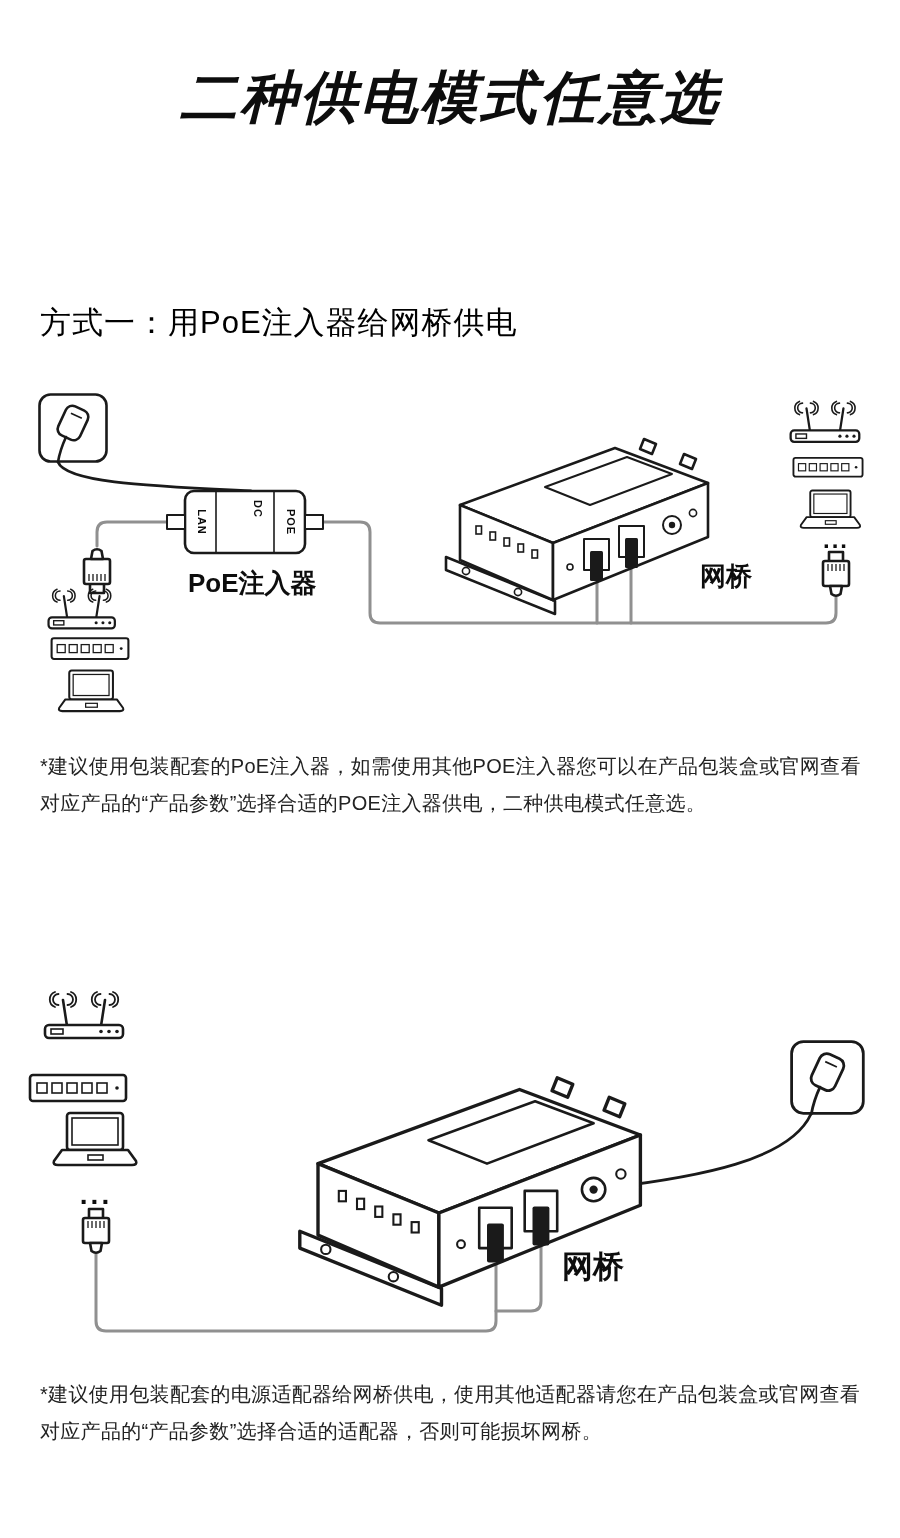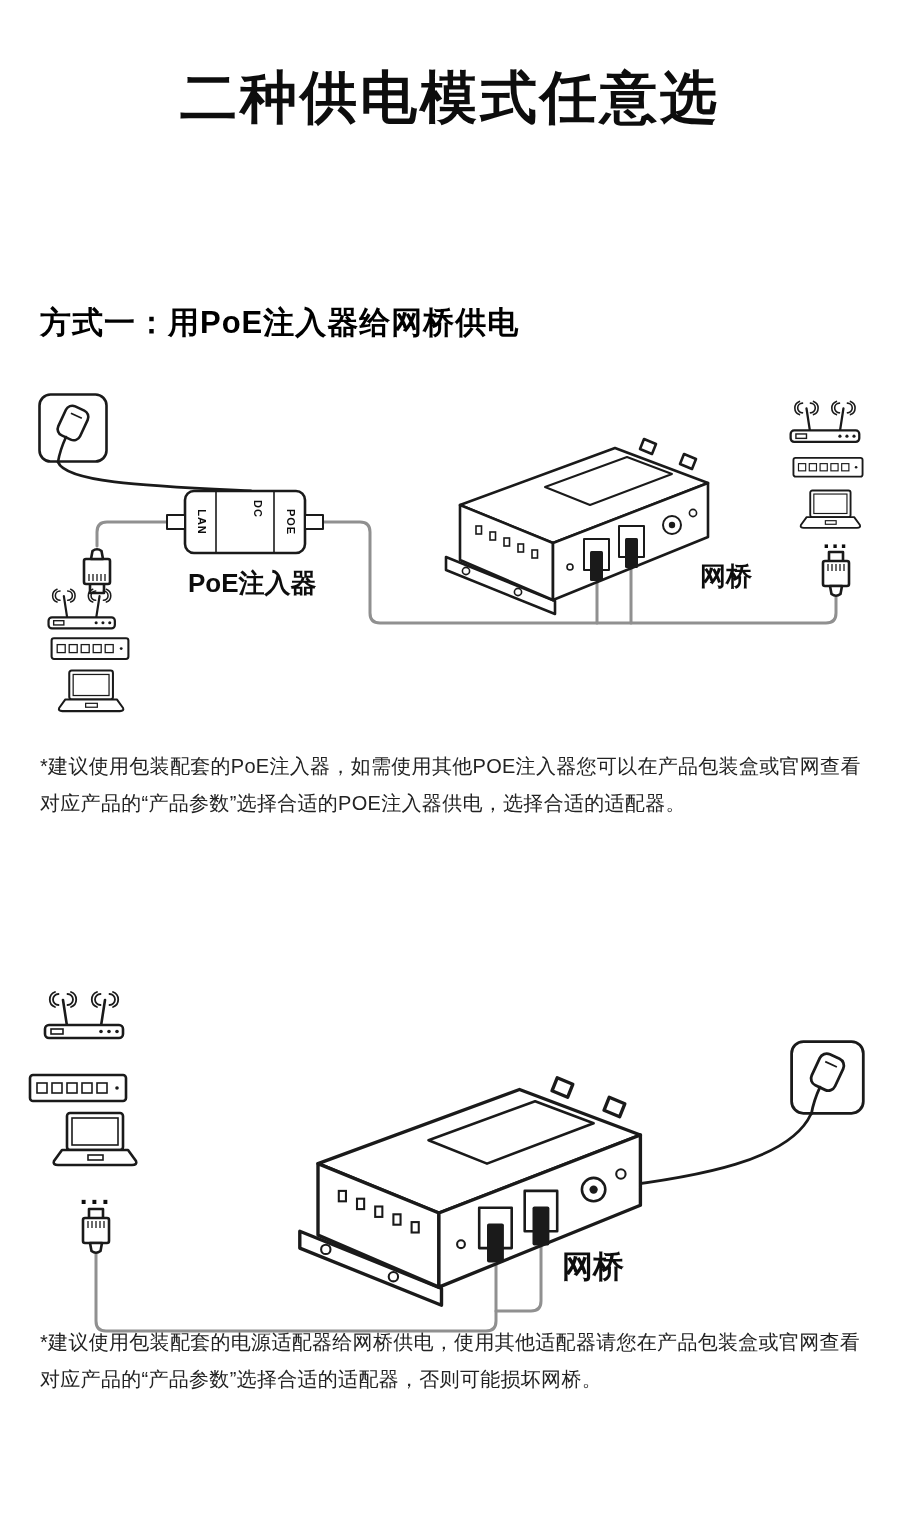--- a/index.html
+++ b/index.html
@@ -1,33 +1,33 @@
 <!DOCTYPE html>
 <html><head>
 <meta charset="utf-8">
 <style>
   * { margin:0; padding:0; box-sizing:border-box; }
   html,body { background:#fff; }
   body { font-family:"Liberation Sans", sans-serif; color:#111; }
   .page { position:relative; width:900px; height:1538px; margin:0 auto; background:#fff; overflow:hidden; }
 
   .title { position:absolute; top:58px; left:0; width:100%; text-align:center; font-weight:900; color:#0d0d0d; }
-  .title span { display:block; font-size:57px; line-height:78px; letter-spacing:3px; }
-
-  .sec-heading { position:absolute; left:40px; font-size:31px; font-weight:700; letter-spacing:1px; color:#000; }
+  .title span { display:block; font-size:57px; line-height:78px; letter-spacing:3px;font-style:italic; }
+
+  .sec-heading { position:absolute; left:40px; font-size:31px; font-weight:400; letter-spacing:1px; color:#000; }
   #sec1-heading { top:302px; }
   #sec2-heading { top:890px; }
 
   .diagram { position:absolute; left:0; width:900px; display:block; }
   #diagram1 { top:385px; height:340px; }
   #diagram2 { top:985px; height:400px; }
 
   .note { position:absolute; left:40px; width:834px; font-size:20px; line-height:37px; color:#222; letter-spacing:0.3px; }
   #note1 { top:748px; }
-  #note2 { top:1324px; }
+  #note2 { top:1376px; }
 
   
   svg .shp  { fill:#fff; stroke:#1a1a1a; stroke-width:2.6; stroke-linejoin:round; stroke-linecap:round; }
   svg .shp2 { fill:#fff; stroke:#1a1a1a; stroke-width:2;   stroke-linejoin:round; }
   svg .thin { fill:none; stroke:#1a1a1a; stroke-width:1.6; }
   svg .ln   { fill:none; stroke:#1a1a1a; stroke-width:2.6; stroke-linecap:round; }
   svg .arc  { fill:none; stroke:#1a1a1a; stroke-width:1.8; stroke-linecap:round; }
   svg .pin  { stroke:#1a1a1a; stroke-width:1.3; }
   svg .blk  { fill:#1a1a1a; stroke:none; }
   svg .cable  { fill:none; stroke:#909090; stroke-width:3;   stroke-linecap:round; }
@@ -171,21 +171,21 @@
     <use href="#sym-router" transform="translate(788,12) scale(0.88)"></use>
     <use href="#sym-switch" transform="translate(792,70) scale(0.72)"></use>
     <use href="#sym-laptop" transform="translate(798,104) scale(0.72)"></use>
     <text class="ellip" x="836" y="163">...</text>
     <use href="#sym-rj45" transform="translate(818,165)"></use>
 
     <text class="dlabel" x="188" y="207">PoE注入器</text>
     <text class="dlabel" x="700" y="200">网桥</text>
   </svg>
 
-  <p class="note" id="note1">*建议使用包装配套的PoE注入器，如需使用其他POE注入器您可以在产品包装盒或官网查看对应产品的“产品参数”选择合适的POE注入器供电，选择合适的适配器。</p>
+  <p class="note" id="note1">*建议使用包装配套的PoE注入器，如需使用其他POE注入器您可以在产品包装盒或官网查看对应产品的“产品参数”选择合适的POE注入器供电，二种供电模式任意选。</p>
 
 
   <svg id="diagram2" class="diagram" viewBox="0 0 900 400" width="900" height="400">
 
     <path class="pcable" d="M811,129 C790,175 700,192 606,203"></path>
     <circle class="blk" cx="603" cy="203.5" r="4.5"></circle>
     <path class="cable" d="M96,268 V336 Q96,346 106,346 H486 Q496,346 496,336 V276"></path>
     <path class="cable" d="M541,259 V316 Q541,326 531,326 L496,326"></path>
 
     <use href="#sym-router" transform="translate(42,2)"></use>

